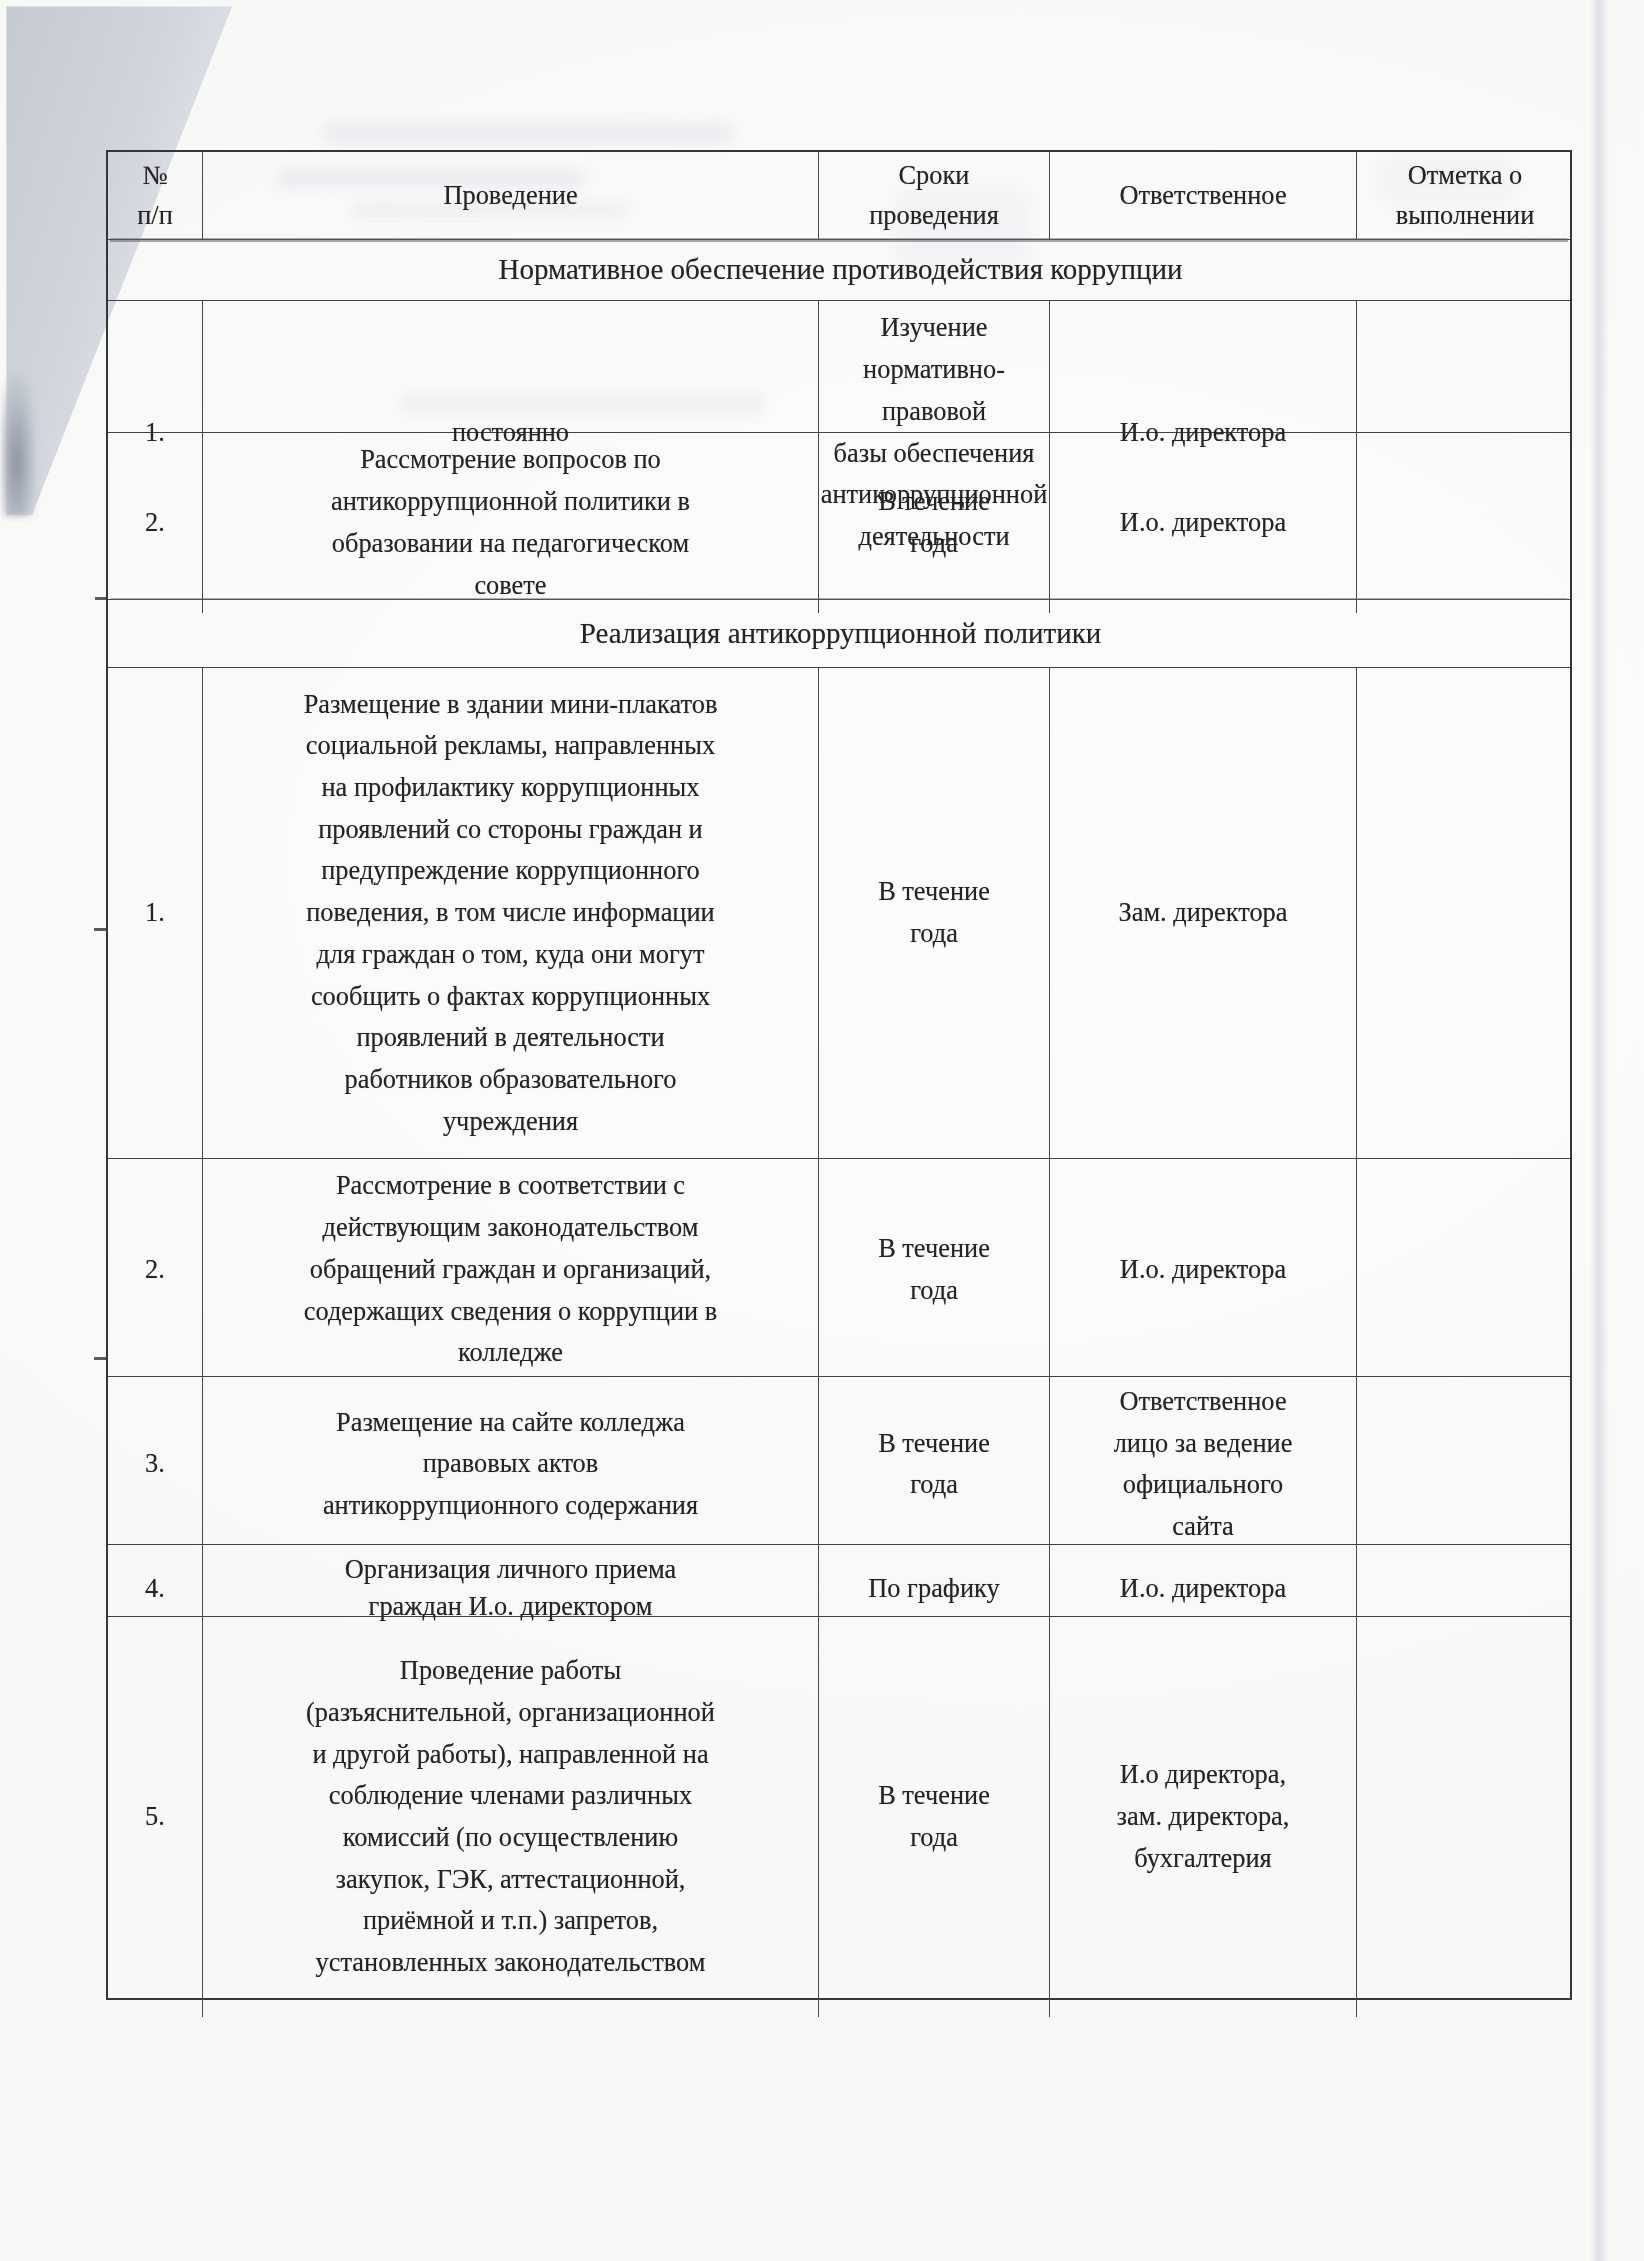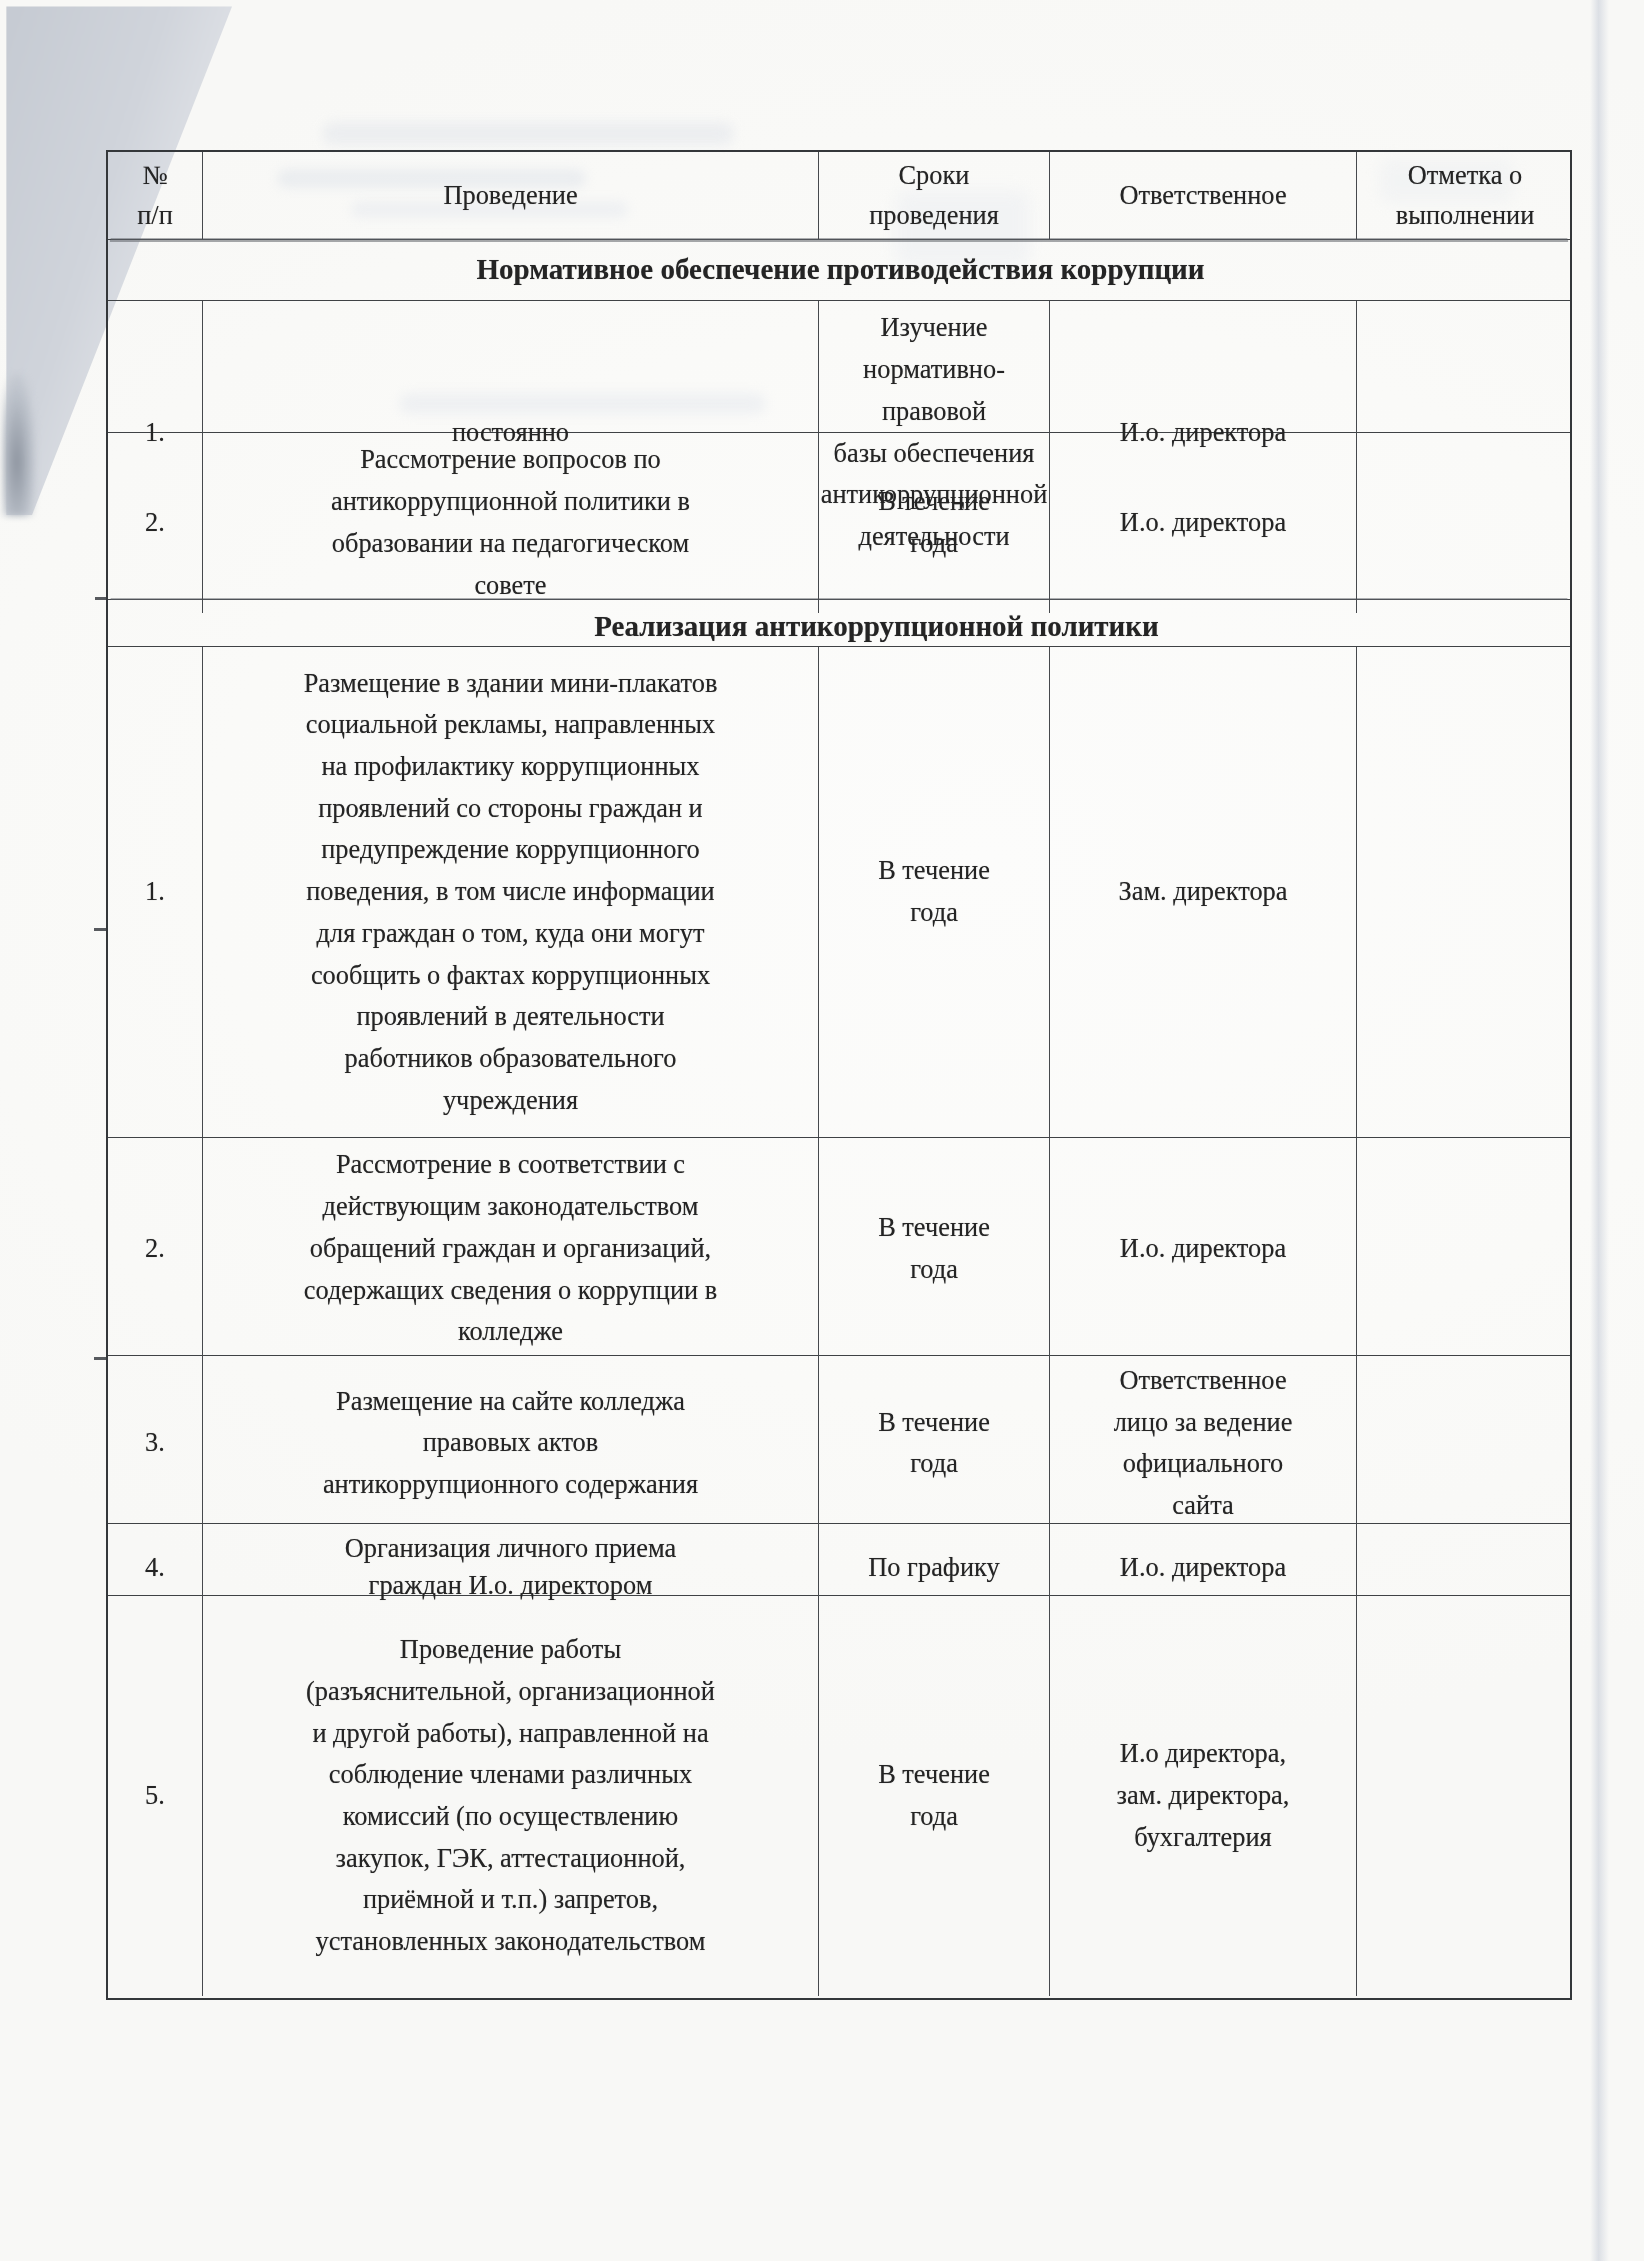--- a/index.html
+++ b/index.html
@@ -70,28 +70,28 @@
     overflow: visible;
   }
   .td:last-child { border-right: none; }
 
   .thead { height: 88px; box-shadow: 0 3.9px 0 -1.9px rgba(95,99,104,0.55); }
   .thead .td { line-height: 1.48; }
 
   .sec-row { border-bottom: 1.9px solid #3f4245; box-shadow: 0 -4.5px 0 -2.6px rgba(95,99,104,0.55); }
   .sec-row .td {
     grid-column: 1 / -1;
-    font-weight: bold;
+    font-weight: normal;
     font-size: 29px;
     border-right: none;
   }
   .h-sec1 { height: 61px; }
   .h-r11  { height: 132px; }
   .h-r12  { height: 167px; }
-  .h-sec2 { height: 47px; padding-left: 36px; }
+  .h-sec2 { height: 68px; }
   .h-r21  { height: 491px; }
   .h-r22  { height: 218px; }
   .h-r23  { height: 168px; }
   .h-r24  { height: 72px; }
   .h-r25  { height: 400px; }
 
   .c-act  { padding: 6.4px 52px; }
   .c-resp { padding: 3.9px 18px; }
   .h-r24 .td { line-height: 1.40; }
 </style>

